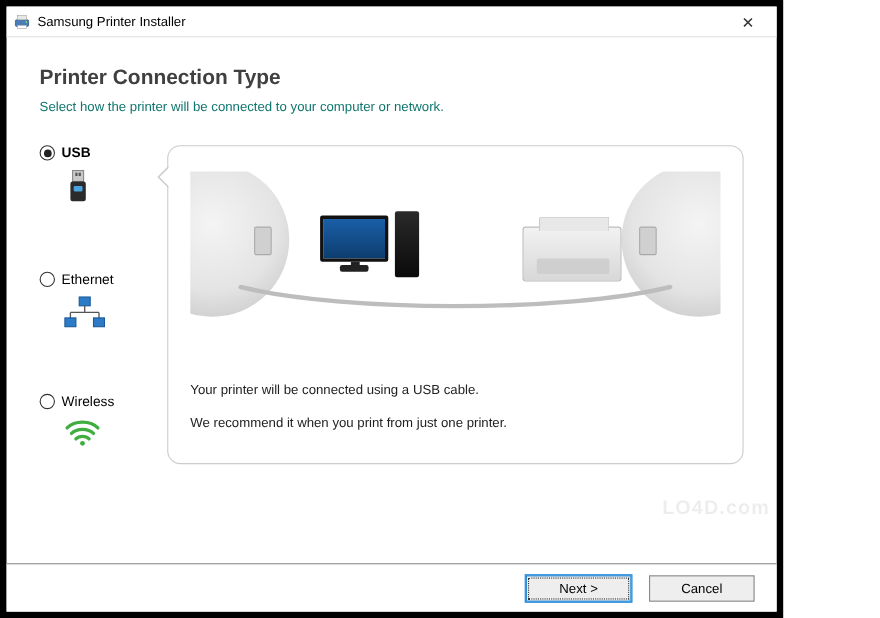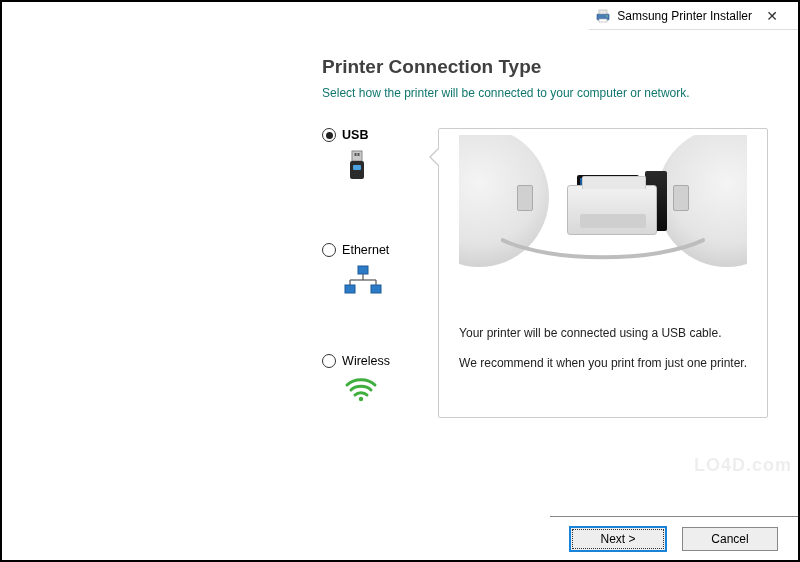--- a/index.html
+++ b/index.html
@@ -5,27 +5,26 @@
   * { box-sizing: border-box; margin: 0; padding: 0; }
   body {
     font-family: "Segoe UI", Tahoma, sans-serif;
     background: #fff;
     width: 800px;
     height: 562px;
     overflow: hidden;
     font-size: 12px;
   }
   .window {
-    width: 800px;
+    width: 712px;
     height: 562px;
-    border: 2px solid #000000;
+    border: 6px solid #000000;
     background: #fff;
     display: flex;
     flex-direction: column;
-    align-items: flex-end;
   }
   .titlebar {
     height: 28px;
     background: #fff;
     border-bottom: 1px solid #ddd;
     display: flex;
     align-items: center;
     padding: 0 6px;
     position: relative;
   }
@@ -126,24 +125,24 @@
   .opt.selected .opt-label { font-weight: bold; }
   .opt .opt-icon {
     margin-left: 22px;
     margin-top: 2px;
   }
   
   .preview {
     flex: 1;
     height: 290px;
     border: 1px solid #ccc;
-    border-radius: 2px;
+    border-radius: 12px;
     background: #fff;
     position: relative;
-    padding: 6px 20px;
+    padding: 23px 20px;
     margin-left: 6px;
   }
   .preview::before {
     content: "";
     position: absolute;
     left: -10px;
     top: 18px;
     width: 0; height: 0;
     border-top: 10px solid transparent;
     border-bottom: 10px solid transparent;

